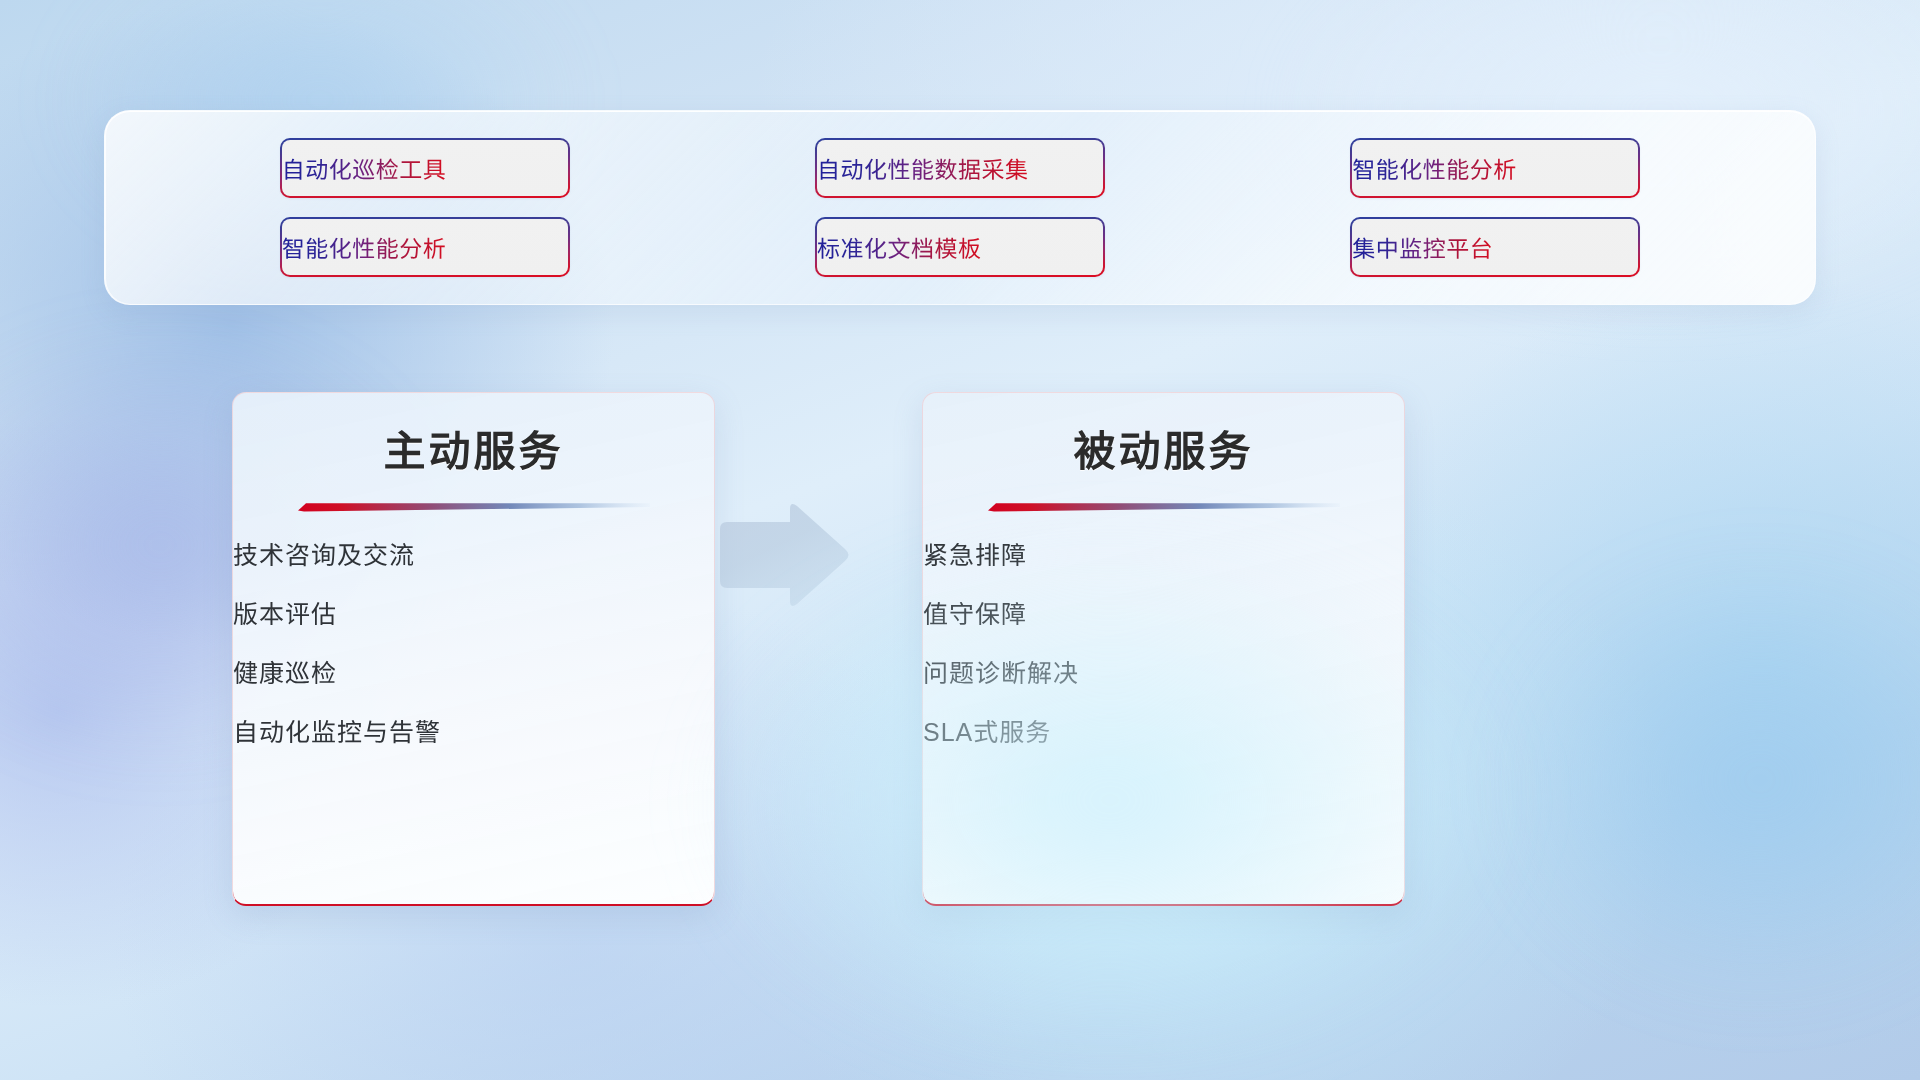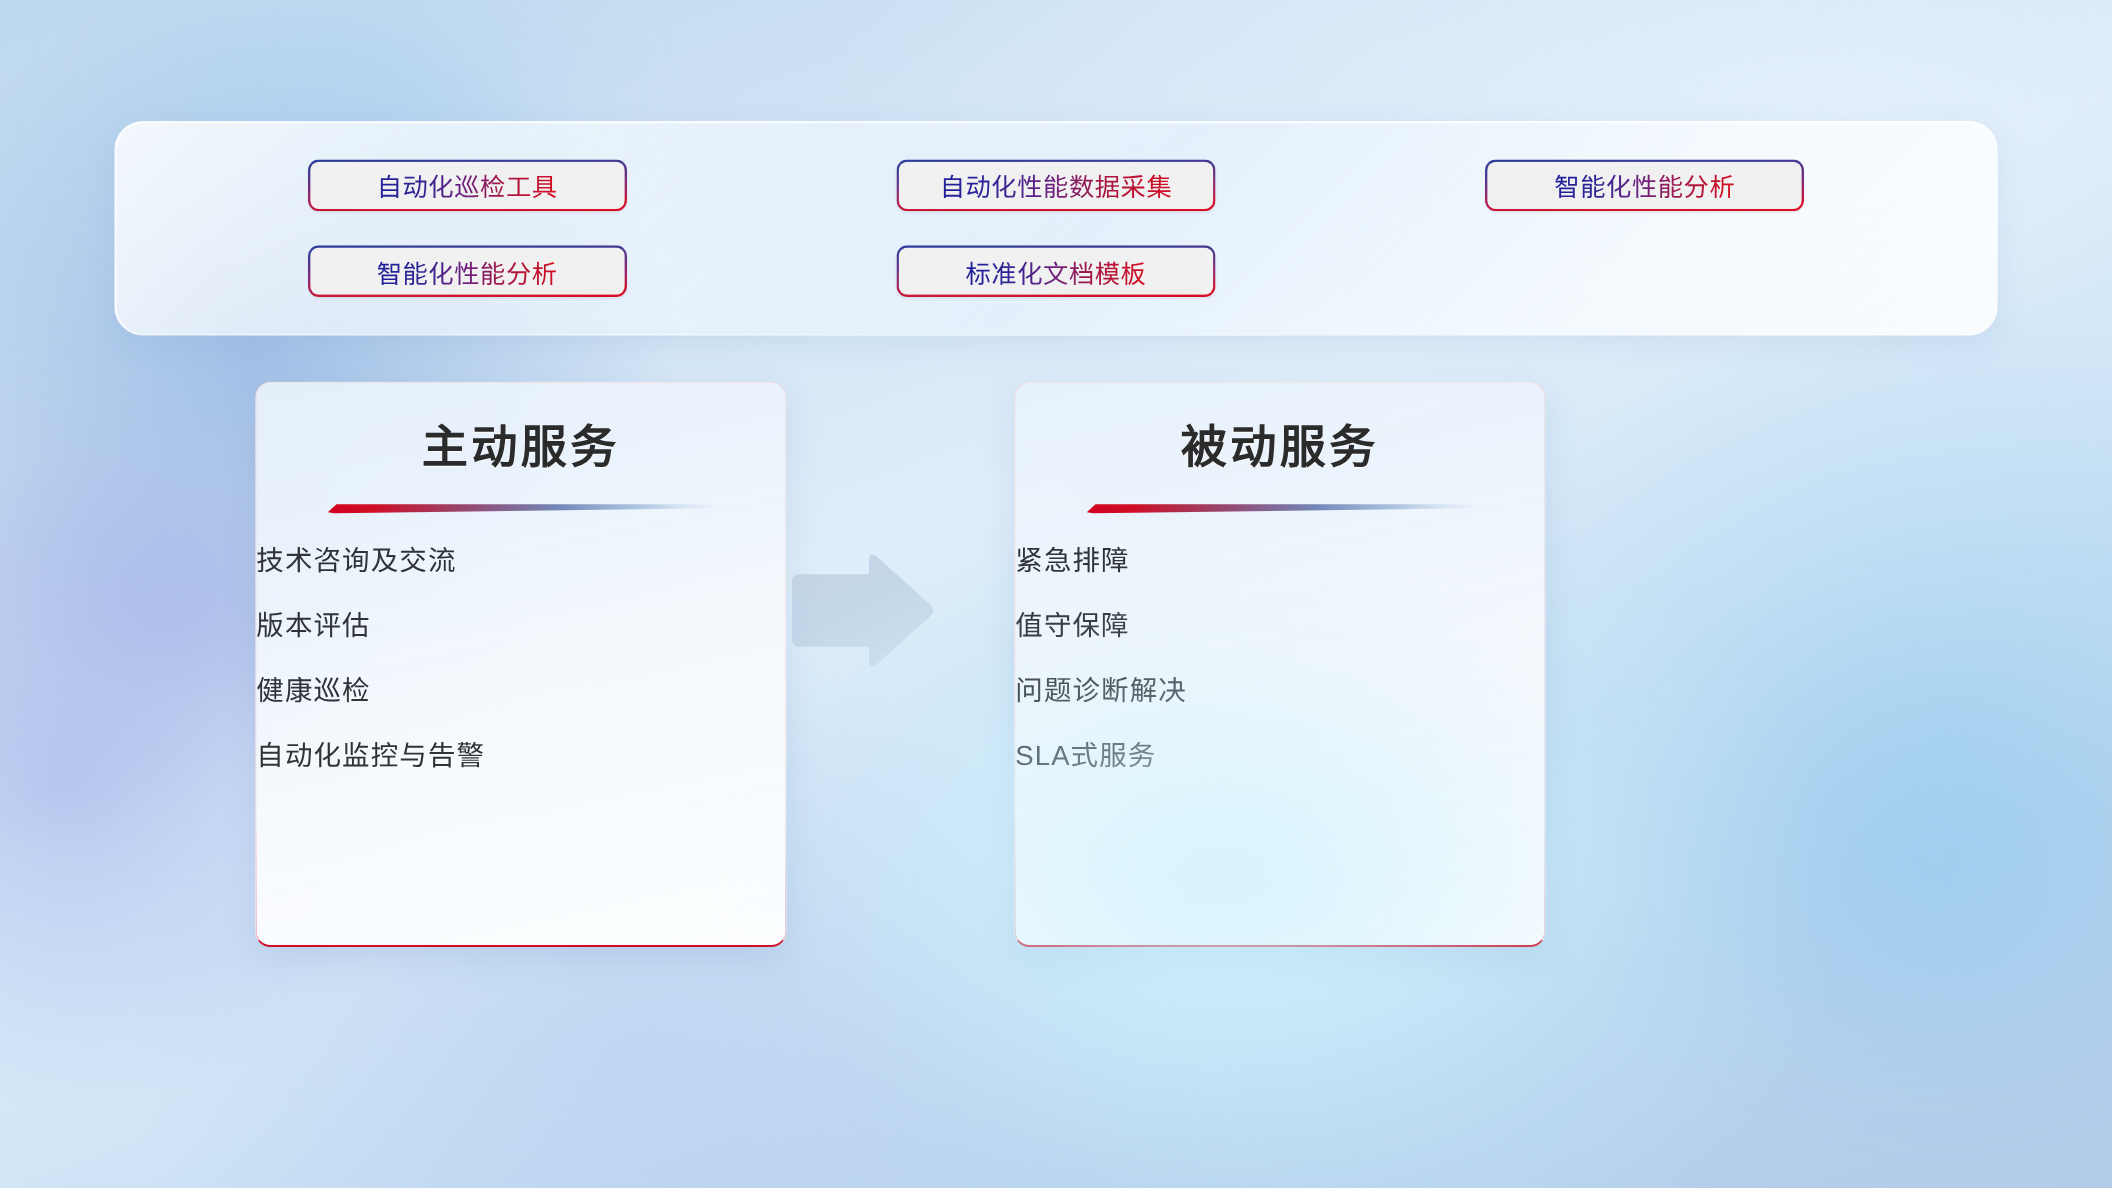--- a/index.html
+++ b/index.html
@@ -83,26 +83,25 @@
     justify-items: center;
     column-gap: 0px;
     row-gap: 0px;
     padding: 18px 52px;
   }
 
   
   .pill {
     position: relative;
     width: 290px;
-    height: 47px;
+    height: 60px;
     border-radius: 10px;
     background: #f1f1f1;
     display: flex;
     align-items: center;
-    justify-content: center;
     box-sizing: border-box;
     
     border: 2px solid transparent;
     background-image:
       linear-gradient(#f1f1f1, #f0f0f0),
       linear-gradient(178deg, #2e3f9e 0%, #3a3e96 14%, #6b2f84 42%, #9e2565 62%, #cf1430 84%, #dc0c22 100%);
     background-origin: border-box;
     background-clip: padding-box, border-box;
     box-shadow: 0 1px 2px rgba(120,140,180,0.12);
   }
@@ -125,20 +124,21 @@
     position: absolute;
     width: 483px;
     height: 514px;
     border-radius: 14px;
     box-sizing: border-box;
     background: linear-gradient(168deg, rgba(230,240,250,0.96) 0%, rgba(238,245,252,0.94) 30%, rgba(247,250,253,0.96) 62%, rgba(253,254,255,0.99) 100%);
     border: 1px solid rgba(236,206,212,0.75);
     border-bottom: 2px solid #cf0f26;
     box-shadow: 0 10px 30px rgba(110,140,185,0.18);
     overflow: hidden;
+    margin-top: 45px;
   }
   .svc-card::before {
     
     content: "";
     position: absolute;
     left: -1px; right: -1px; bottom: -1px;
     height: 120px;
     border-left: 1.6px solid rgba(207,15,38,0.92);
     border-right: 1.6px solid rgba(207,15,38,0.55);
     border-bottom-left-radius: 14px;
@@ -230,20 +230,25 @@
         <span class="pill-label">智能化性能分析</span>
       </div>
     </div>
 
     <div class="pcell">
       <div class="pill">
         <span class="pill-label">标准化文档模板</span>
       </div>
     </div>
 
+    <div class="pcell">
+      <div class="pill">
+        <span class="pill-label">集中监控平台</span>
+      </div>
+    </div>
 
   </div>
 
   <div class="svc-card" id="card-active">
     <div class="svc-title">主动服务</div>
 
     <div class="svc-divider">
       <svg viewBox="0 0 352 11" preserveAspectRatio="none" aria-hidden="true">
         <defs>
           <linearGradient id="divGradA" x1="0" y1="0" x2="1" y2="0">

